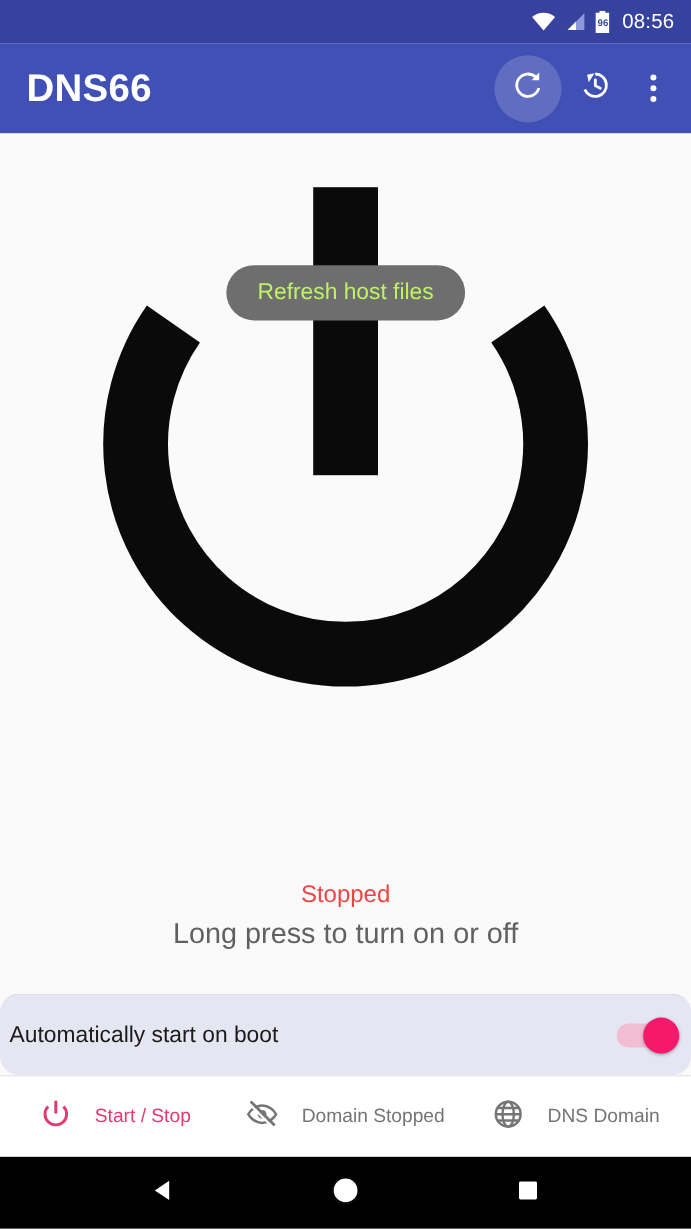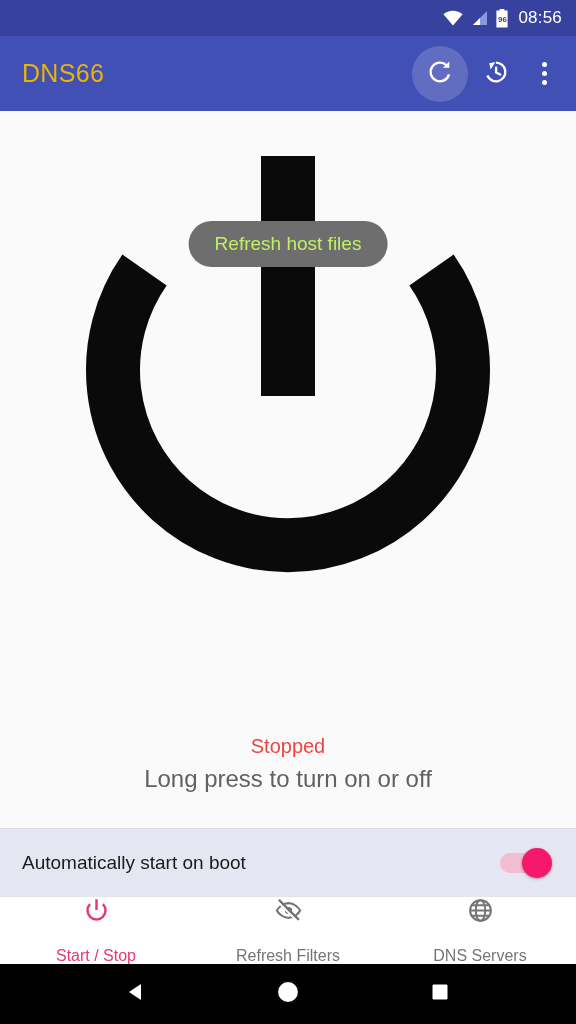--- a/index.html
+++ b/index.html
@@ -39,21 +39,21 @@
 
   
   .appbar {
     height:75px; flex:0 0 75px;
     background:#4150B4;
     display:flex; align-items:center;
     padding:0 12px 0 22px;
     position:relative; z-index:5;
   }
   .appbar-title {
-    color:#eab308; font-size:25px; font-weight:400;
+    color:#ffffff; font-size:32px; font-weight:700;
     letter-spacing:.3px; flex:1;
   }
   .appbar-action {
     width:56px; height:56px;
     display:flex; align-items:center; justify-content:center;
     position:relative; border-radius:50%;
   }
   .appbar-action.pressed::before {
     content:""; position:absolute;
     width:56px; height:56px; border-radius:50%;
@@ -109,22 +109,23 @@
   }
   .status-sub {
     font-size:24px; color:#616161; line-height:1.5;
   }
 
   
   .bootrow {
     flex:0 0 68px; height:68px;
     background:#E5E6F2;
     display:flex; align-items:center;
-    padding:0 22px;
+    padding:0 8px;
     border-top:1px solid #dcdce9;
+    border-radius:16px;
   }
   .bootrow-label {
     flex:1; font-size:19px; color:#1b1b1b;
   }
   .switch {
     position:relative; width:54px; height:34px;
     display:flex; align-items:center;
   }
   .switch .track {
     position:absolute; left:0; top:7px;
@@ -140,21 +141,21 @@
 
   
   .bottomnav {
     flex:0 0 68px; height:68px;
     background:#ffffff;
     display:flex; align-items:center;
     border-top:1px solid #e4e4e4;
   }
   .navitem {
     flex:1; height:100%;
-    display:flex; flex-direction:column;
+    display:flex; flex-direction:row;
     align-items:center; justify-content:center; gap:19px;
   }
   .navitem .nav-label {
     font-size:16px; color:#757575;
   }
   .navitem.active .nav-label { color:#E5396F; }
 
   
   .sysnav {
     flex:0 0 60px; height:60px;
@@ -267,32 +268,32 @@
 
     <div class="navitem">
       <span>
         <svg width="27" height="27" viewBox="0 0 24 24">
           <path d="M12 5.5 C17 5.5 21 9.4 22.3 12 C21 14.6 17 18.5 12 18.5 C7 18.5 3 14.6 1.7 12 C3 9.4 7 5.5 12 5.5 Z" fill="none" stroke="#757575" stroke-width="1.9"></path>
           <circle cx="12" cy="12" r="3.2" fill="#757575"></circle>
           <path d="M3.4 2.6 L21.2 20.4" stroke="#757575" stroke-width="2.2" fill="none"></path>
           <path d="M2.0 3.9 L19.8 21.7" stroke="#ffffff" stroke-width="1.6" fill="none"></path>
         </svg>
       </span>
-      <span class="nav-label">Refresh Filters</span>
+      <span class="nav-label">Domain Stopped</span>
     </div>
 
     <div class="navitem">
       <span>
         <svg width="27" height="27" viewBox="0 0 24 24">
           <circle cx="12" cy="12" r="9.2" fill="none" stroke="#757575" stroke-width="1.8"></circle>
           <ellipse cx="12" cy="12" rx="4.2" ry="9.2" fill="none" stroke="#757575" stroke-width="1.8"></ellipse>
           <path d="M2.9 12 L21.1 12 M4.3 7.4 L19.7 7.4 M4.3 16.6 L19.7 16.6" stroke="#757575" stroke-width="1.8" fill="none"></path>
         </svg>
       </span>
-      <span class="nav-label">DNS Servers</span>
+      <span class="nav-label">DNS Domain</span>
     </div>
   </div>
 
   <div class="sysnav">
     <div class="key">
       <span>
         <svg width="24" height="24" viewBox="0 0 24 24">
           <path d="M17 4 L17 20 L5 12 Z" fill="#ffffff"></path>
         </svg>
       </span>

